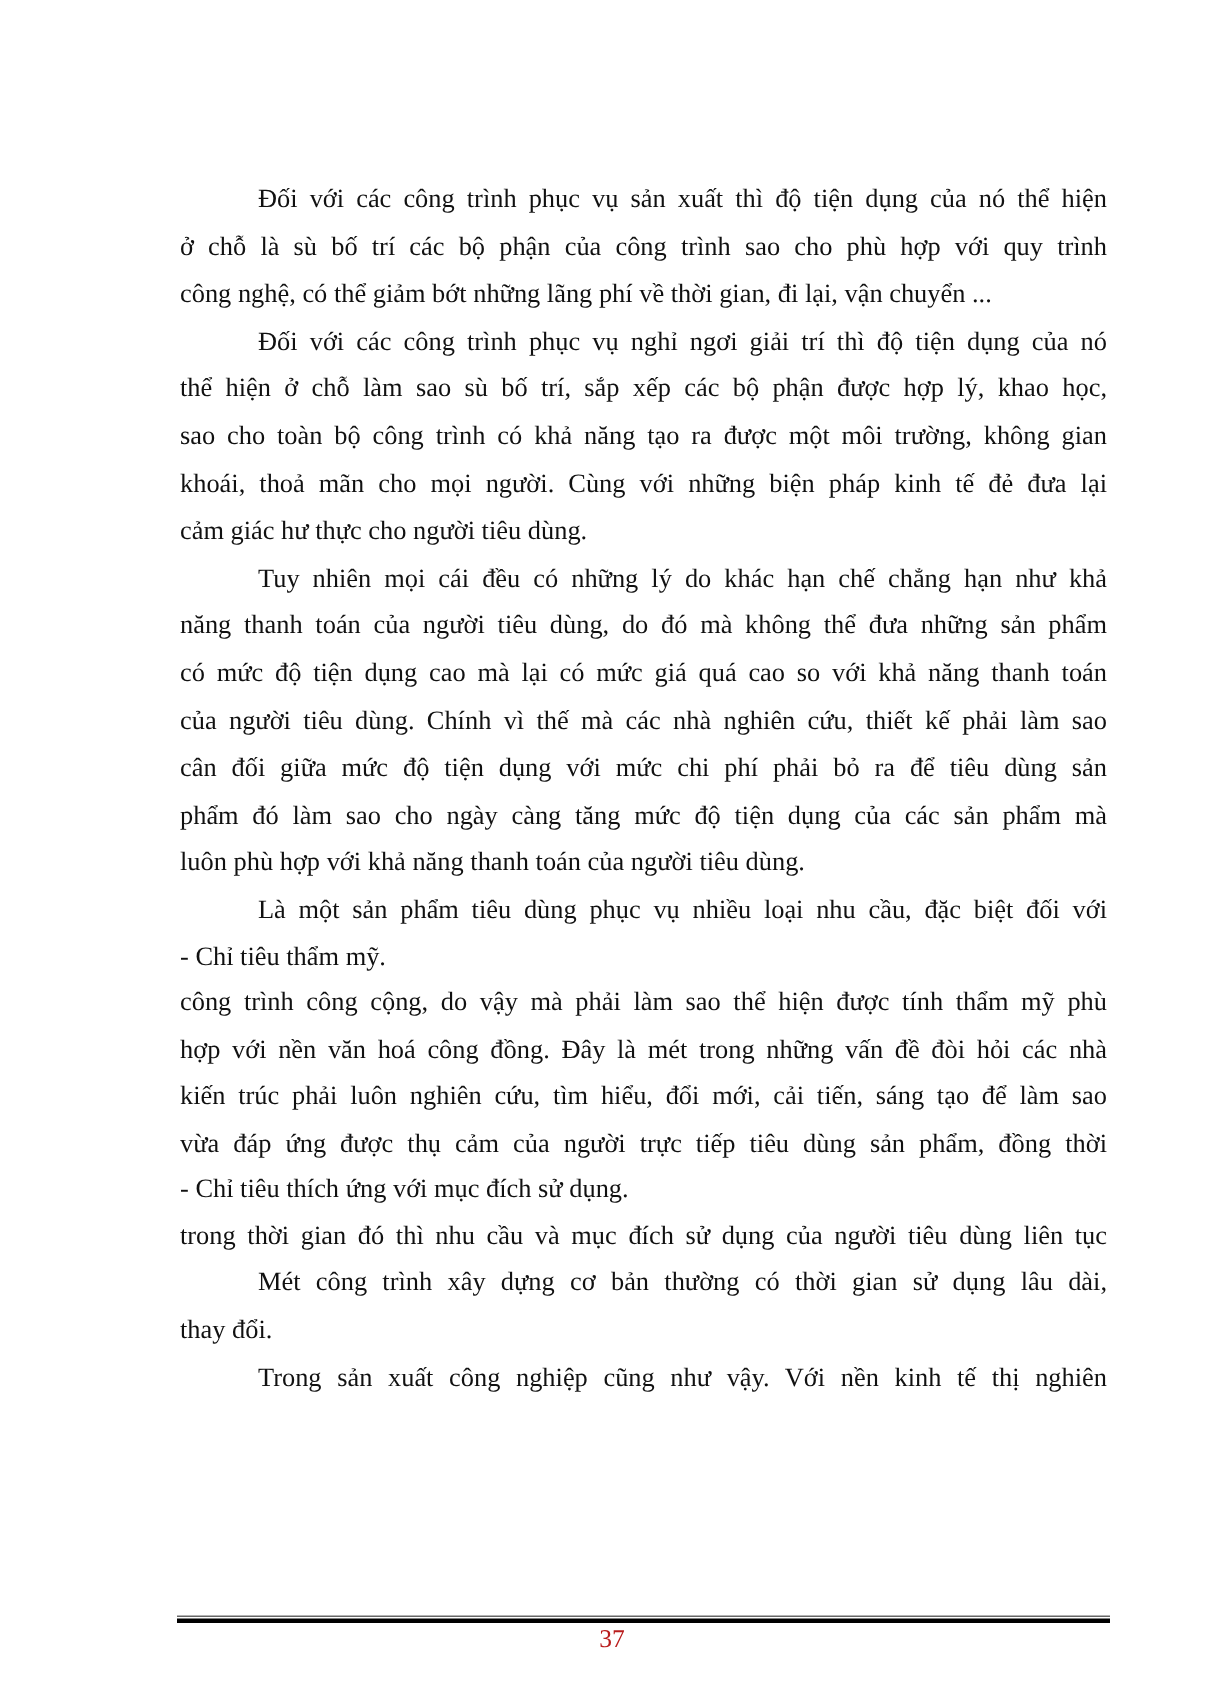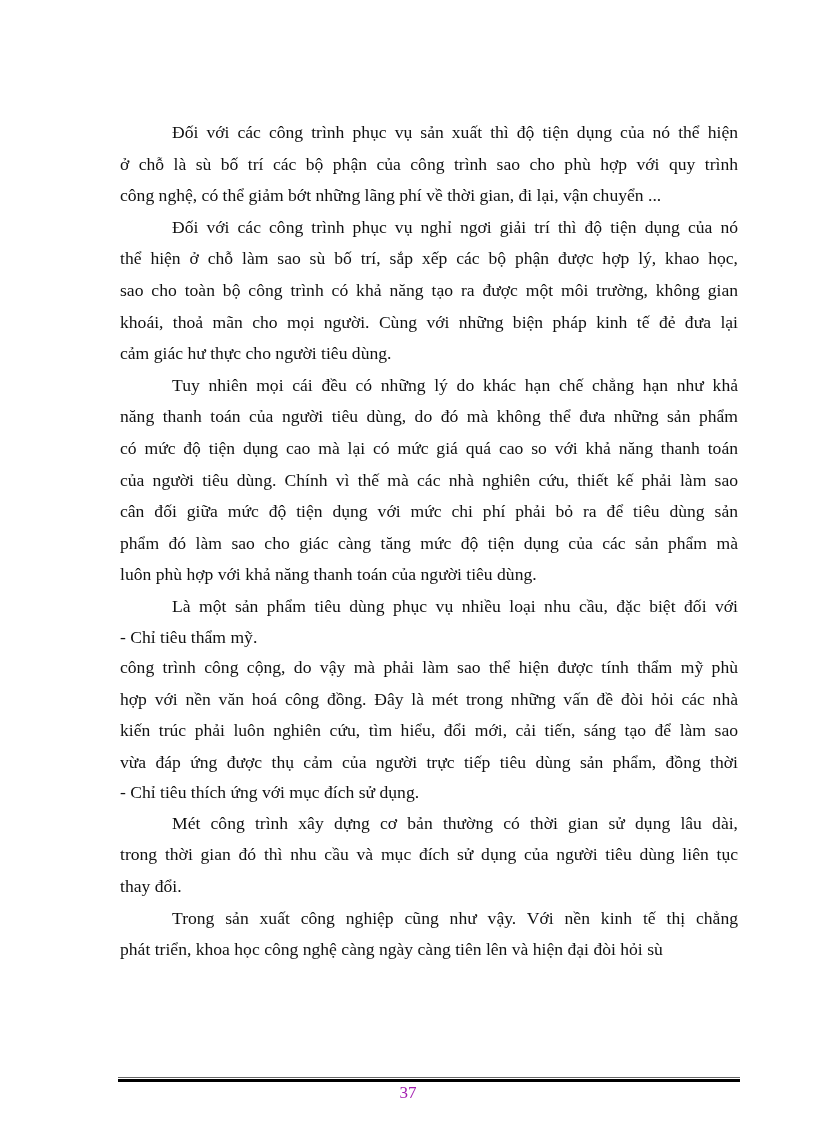--- a/index.html
+++ b/index.html
@@ -71,21 +71,21 @@
     background: #000000;
   }
   .page-number {
     position: absolute;
     left: 0;
     width: 816px;
     top: 1059px;
     text-align: center;
     font-size: 17px;
     line-height: 20px;
-    color: #a21caf;
+    color: #b91c1c;
   }
 </style>
 </head>
 <body>
 
 <div class="page">
   <div class="body-text">
 
     <div class="line indent">Đối với các công trình phục vụ sản xuất thì độ tiện dụng của nó thể hiện</div>
     <div class="line">ở chỗ là sù bố trí các bộ phận của công trình sao cho phù hợp với quy trình</div>
@@ -95,39 +95,38 @@
     <div class="line">thể hiện ở chỗ làm sao sù bố trí, sắp xếp các bộ phận được hợp lý, khao học,</div>
     <div class="line">sao cho toàn bộ công trình có khả năng tạo ra được một môi trường, không gian</div>
     <div class="line">khoái, thoả mãn cho mọi người. Cùng với những biện pháp kinh tế đẻ đưa lại</div>
     <div class="line last">cảm giác hư thực cho người tiêu dùng.</div>
 
     <div class="line indent">Tuy nhiên mọi cái đều có những lý do khác hạn chế chẳng hạn như khả</div>
     <div class="line">năng thanh toán của người tiêu dùng, do đó mà không thể đưa những sản phẩm</div>
     <div class="line">có mức độ tiện dụng cao mà lại có mức giá quá cao so với khả năng thanh toán</div>
     <div class="line">của người tiêu dùng. Chính vì thế mà các nhà nghiên cứu, thiết kế phải làm sao</div>
     <div class="line">cân đối giữa mức độ tiện dụng với mức chi phí phải bỏ ra để tiêu dùng sản</div>
-    <div class="line">phẩm đó làm sao cho giác càng tăng mức độ tiện dụng của các sản phẩm mà</div>
+    <div class="line">phẩm đó làm sao cho ngày càng tăng mức độ tiện dụng của các sản phẩm mà</div>
     <div class="line last">luôn phù hợp với khả năng thanh toán của người tiêu dùng.</div>
 
     <div class="line indent">Là một sản phẩm tiêu dùng phục vụ nhiều loại nhu cầu, đặc biệt đối với</div>
 
     <div class="line heading">- Chỉ tiêu thẩm mỹ.</div>
     <div class="line">công trình công cộng, do vậy mà phải làm sao thể hiện được tính thẩm mỹ phù</div>
     <div class="line">hợp với nền văn hoá công đồng. Đây là mét trong những vấn đề đòi hỏi các nhà</div>
     <div class="line">kiến trúc phải luôn nghiên cứu, tìm hiểu, đổi mới, cải tiến, sáng tạo để làm sao</div>
     <div class="line">vừa đáp ứng được thụ cảm của người trực tiếp tiêu dùng sản phẩm, đồng thời</div>
 
     <div class="line heading">- Chỉ tiêu thích ứng với mục đích sử dụng.</div>
 
+    <div class="line">trong thời gian đó thì nhu cầu và mục đích sử dụng của người tiêu dùng liên tục</div>
     <div class="line indent">Mét công trình xây dựng cơ bản thường có thời gian sử dụng lâu dài,</div>
-    <div class="line">trong thời gian đó thì nhu cầu và mục đích sử dụng của người tiêu dùng liên tục</div>
     <div class="line last">thay đổi.</div>
 
-    <div class="line indent">Trong sản xuất công nghiệp cũng như vậy. Với nền kinh tế thị chẳng</div>
-    <div class="line last">phát triển, khoa học công nghệ càng ngày càng tiên lên và hiện đại đòi hỏi sù</div>
+    <div class="line indent">Trong sản xuất công nghiệp cũng như vậy. Với nền kinh tế thị nghiên</div>
   </div>
 
   <div class="footer-rule">
     <div class="thin"></div>
     <div class="thick"></div>
   </div>
 
   <div class="page-number">37</div>
 </div>
 

